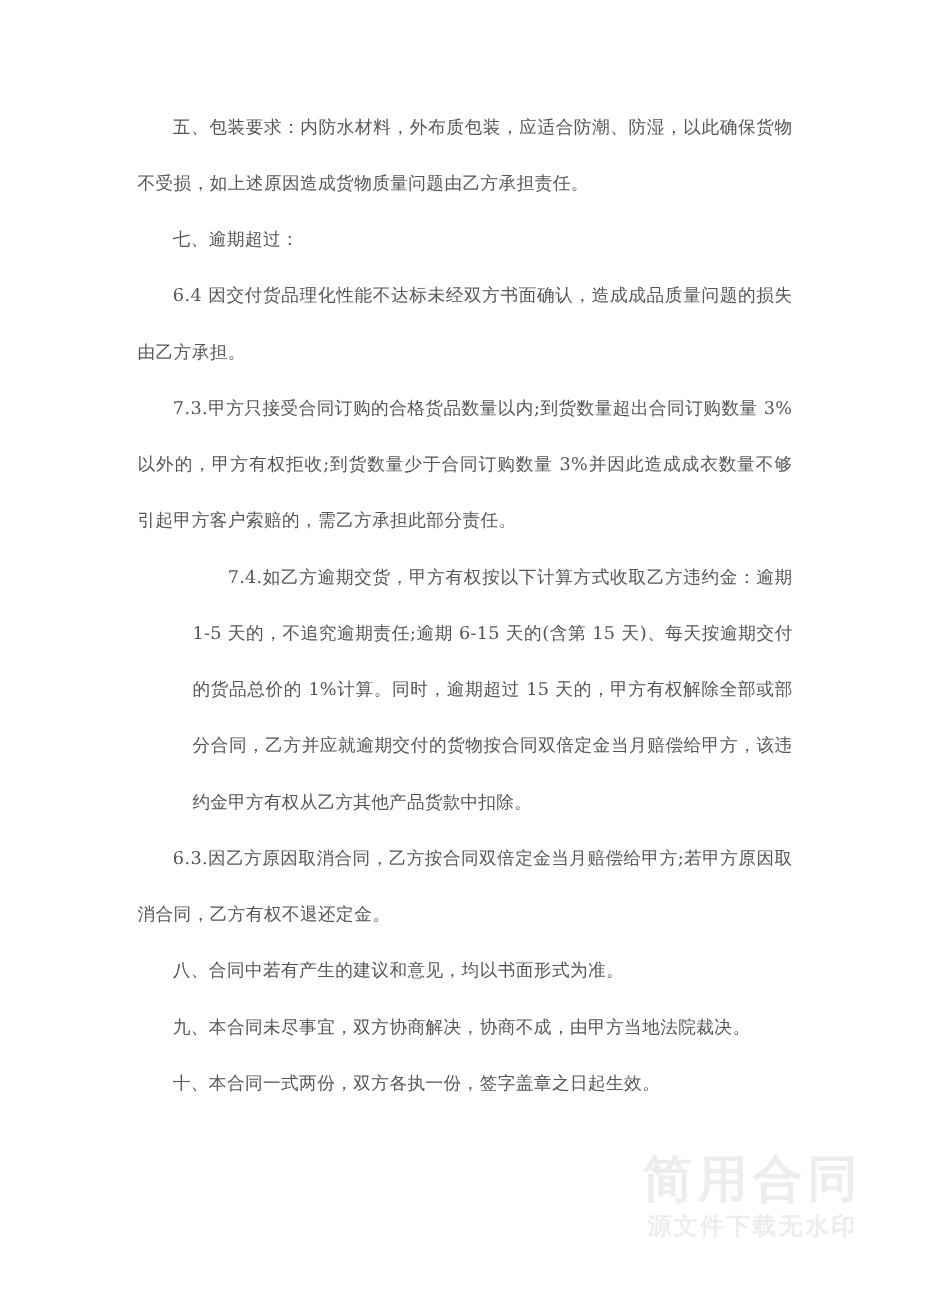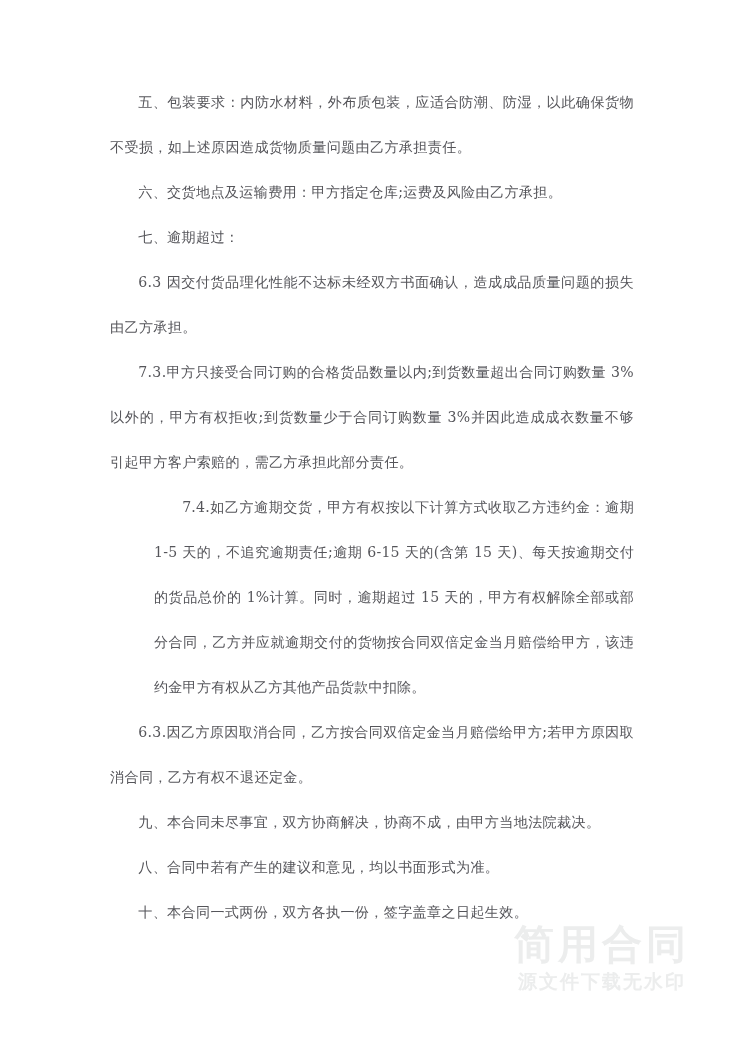--- a/index.html
+++ b/index.html
@@ -77,28 +77,27 @@
     white-space: nowrap;
   }
 </style>
 </head>
 <body>
 
 <div class="page">
 
   <div class="doc-body">
     <p class="para">五、包装要求：内防水材料，外布质包装，应适合防潮、防湿，以此确保货物不受损，如上述原因造成货物质量问题由乙方承担责任。</p>
-    <p class="para">六、交货地点及运输费用：甲方指定仓库;运费及风险由乙方承担。</p>
     <p class="para">七、逾期超过：</p>
-    <p class="para">6.3 因交付货品理化性能不达标未经双方书面确认，造成成品质量问题的损失由乙方承担。</p>
+    <p class="para">6.4 因交付货品理化性能不达标未经双方书面确认，造成成品质量问题的损失由乙方承担。</p>
     <p class="para">7.3.甲方只接受合同订购的合格货品数量以内;到货数量超出合同订购数量 3%以外的，甲方有权拒收;到货数量少于合同订购数量 3%并因此造成成衣数量不够引起甲方客户索赔的，需乙方承担此部分责任。</p>
     <p class="para tight">7.4.如乙方逾期交货，甲方有权按以下计算方式收取乙方违约金：逾期 1-5 天的，不追究逾期责任;逾期 6-15 天的(含第 15 天)、每天按逾期交付的货品总价的 1%计算。同时，逾期超过 15 天的，甲方有权解除全部或部分合同，乙方并应就逾期交付的货物按合同双倍定金当月赔偿给甲方，该违约金甲方有权从乙方其他产品货款中扣除。</p>
     <p class="para">6.3.因乙方原因取消合同，乙方按合同双倍定金当月赔偿给甲方;若甲方原因取消合同，乙方有权不退还定金。</p>
+    <p class="para">八、合同中若有产生的建议和意见，均以书面形式为准。</p>
     <p class="para">九、本合同未尽事宜，双方协商解决，协商不成，由甲方当地法院裁决。</p>
-    <p class="para">八、合同中若有产生的建议和意见，均以书面形式为准。</p>
     <p class="para">十、本合同一式两份，双方各执一份，签字盖章之日起生效。</p>
   </div>
 
   <div class="watermark">
     <div class="wm-main">简用合同</div>
     <div class="wm-sub">源文件下载无水印</div>
   </div>
 
 </div>
 

